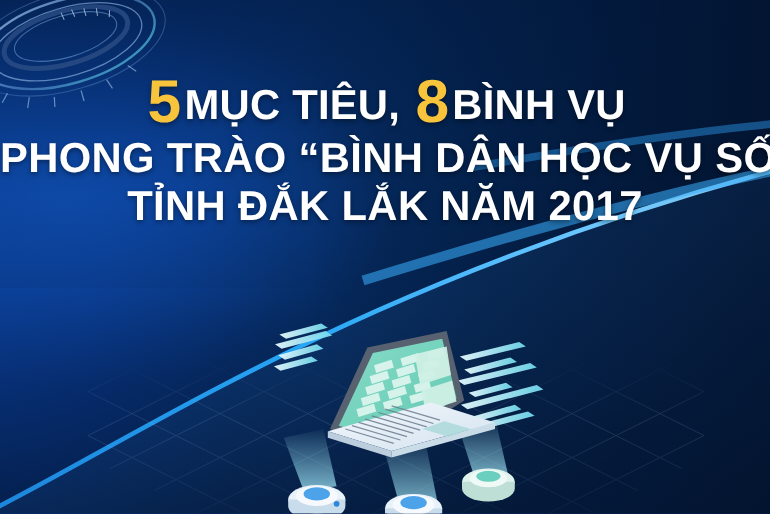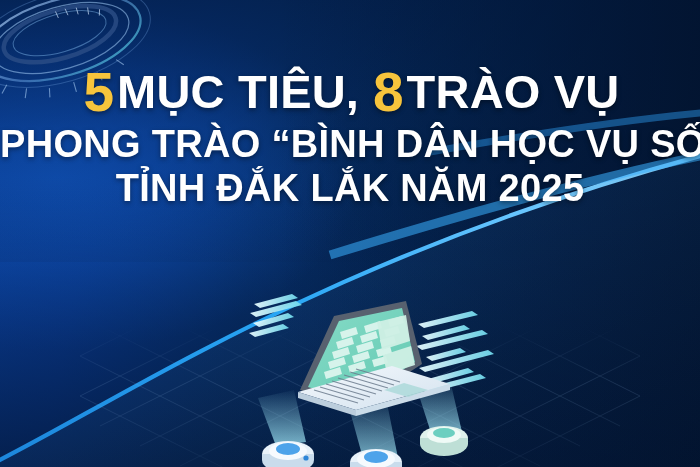--- a/index.html
+++ b/index.html
@@ -85,21 +85,21 @@
   .line1 .num {
     color: #f7c43c;
     font-size: 55px;
     font-weight: 700;
     line-height: 0.9;
     vertical-align: -3px;
     letter-spacing: 0px;
     margin: 0 3px;
   }
   .line1 .word {
-    font-size: 47px;
+    font-size: 38px;
     letter-spacing: 0.2px;
   }
   .line2 {
     font-size: 38px;
     letter-spacing: 0.3px;
     margin-bottom: 6px;
   }
   .line3 {
     font-size: 38px;
     letter-spacing: 0.3px;
@@ -221,24 +221,24 @@
         <line x1="128" y1="47" x2="129" y2="40"></line>
         <line x1="138" y1="51" x2="140" y2="45"></line>
         <line x1="108" y1="42" x2="107" y2="35"></line>
         <line x1="98" y1="42" x2="97" y2="35"></line>
       </g>
     </g>
   </svg>
 
   <div class="headline">
     <div class="line line1">
-      <span class="num">5</span><span class="word">MỤC TIÊU,</span> <span class="num">8</span><span class="word">TRÀO VỤ</span>
+      <span class="num">5</span><span class="word">MỤC TIÊU,</span> <span class="num">8</span><span class="word">BÌNH VỤ</span>
     </div>
     <div class="line line2">PHONG TRÀO “BÌNH DÂN HỌC VỤ SỐ”</div>
-    <div class="line line3">TỈNH ĐẮK LẮK NĂM 2025</div>
+    <div class="line line3">TỈNH ĐẮK LẮK NĂM 2017</div>
   </div>
 
   <svg class="illus" viewBox="0 0 290 181">
     <defs>
       <linearGradient id="scrg" x1="0" y1="0" x2="1" y2="1">
         <stop offset="0%" stop-color="#86DCC7"></stop>
         <stop offset="100%" stop-color="#63C8B2"></stop>
       </linearGradient>
       <linearGradient id="bodyg" x1="0" y1="0" x2="1" y2="1">
         <stop offset="0%" stop-color="#F4F8FC"></stop>

